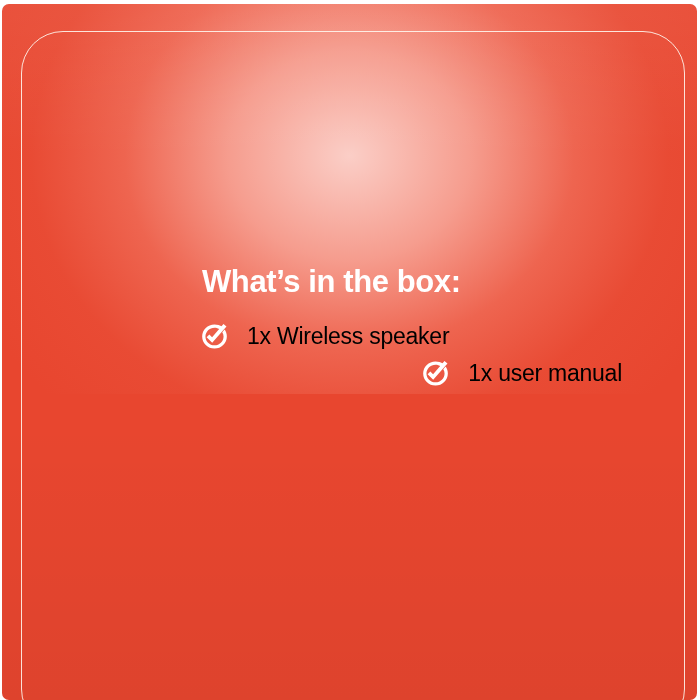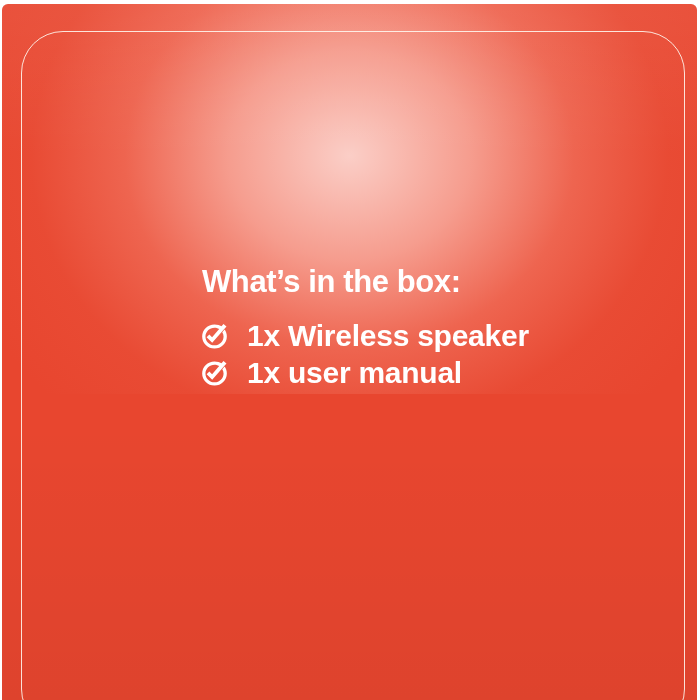--- a/index.html
+++ b/index.html
@@ -28,20 +28,21 @@
   .panel {
     position: absolute;
     left: 2px;
     top: 4px;
     width: 695px;
     height: 696px;
     background: #e8462f;
     border-top-left-radius: 6px;
     border-top-right-radius: 6px;
     overflow: hidden;
+    border-radius: 7px;
   }
 
   
   .panel-gloss {
     position: absolute;
     left: -8%;
     top: -34%;
     width: 116%;
     height: 90%;
     background: radial-gradient(ellipse 58% 64% at 50% 62%,
@@ -100,34 +101,34 @@
     margin: 0;
     padding: 0;
   }
 
   .item {
     display: flex;
     align-items: center;
     height: 30px;
     margin-bottom: 7px;
   }
-  .item:last-child { margin-bottom: 9px; }
+  .item:last-child { margin-bottom: 9px; justify-content: flex-end; }
 
   .check-icon {
     flex: 0 0 auto;
     width: 25px;
     height: 25px;
     margin-right: 20px;
     display: block;
   }
 
   .item-label {
-    font-size: 30px;
-    font-weight: 700;
-    color: #ffffff;
+    font-size: 23px;
+    font-weight: 400;
+    color: #000000;
     letter-spacing: -0.25px;
     line-height: 1;
     white-space: nowrap;
   }
 </style>
 </head>
 <body>
 
 <div id="stage">
 

